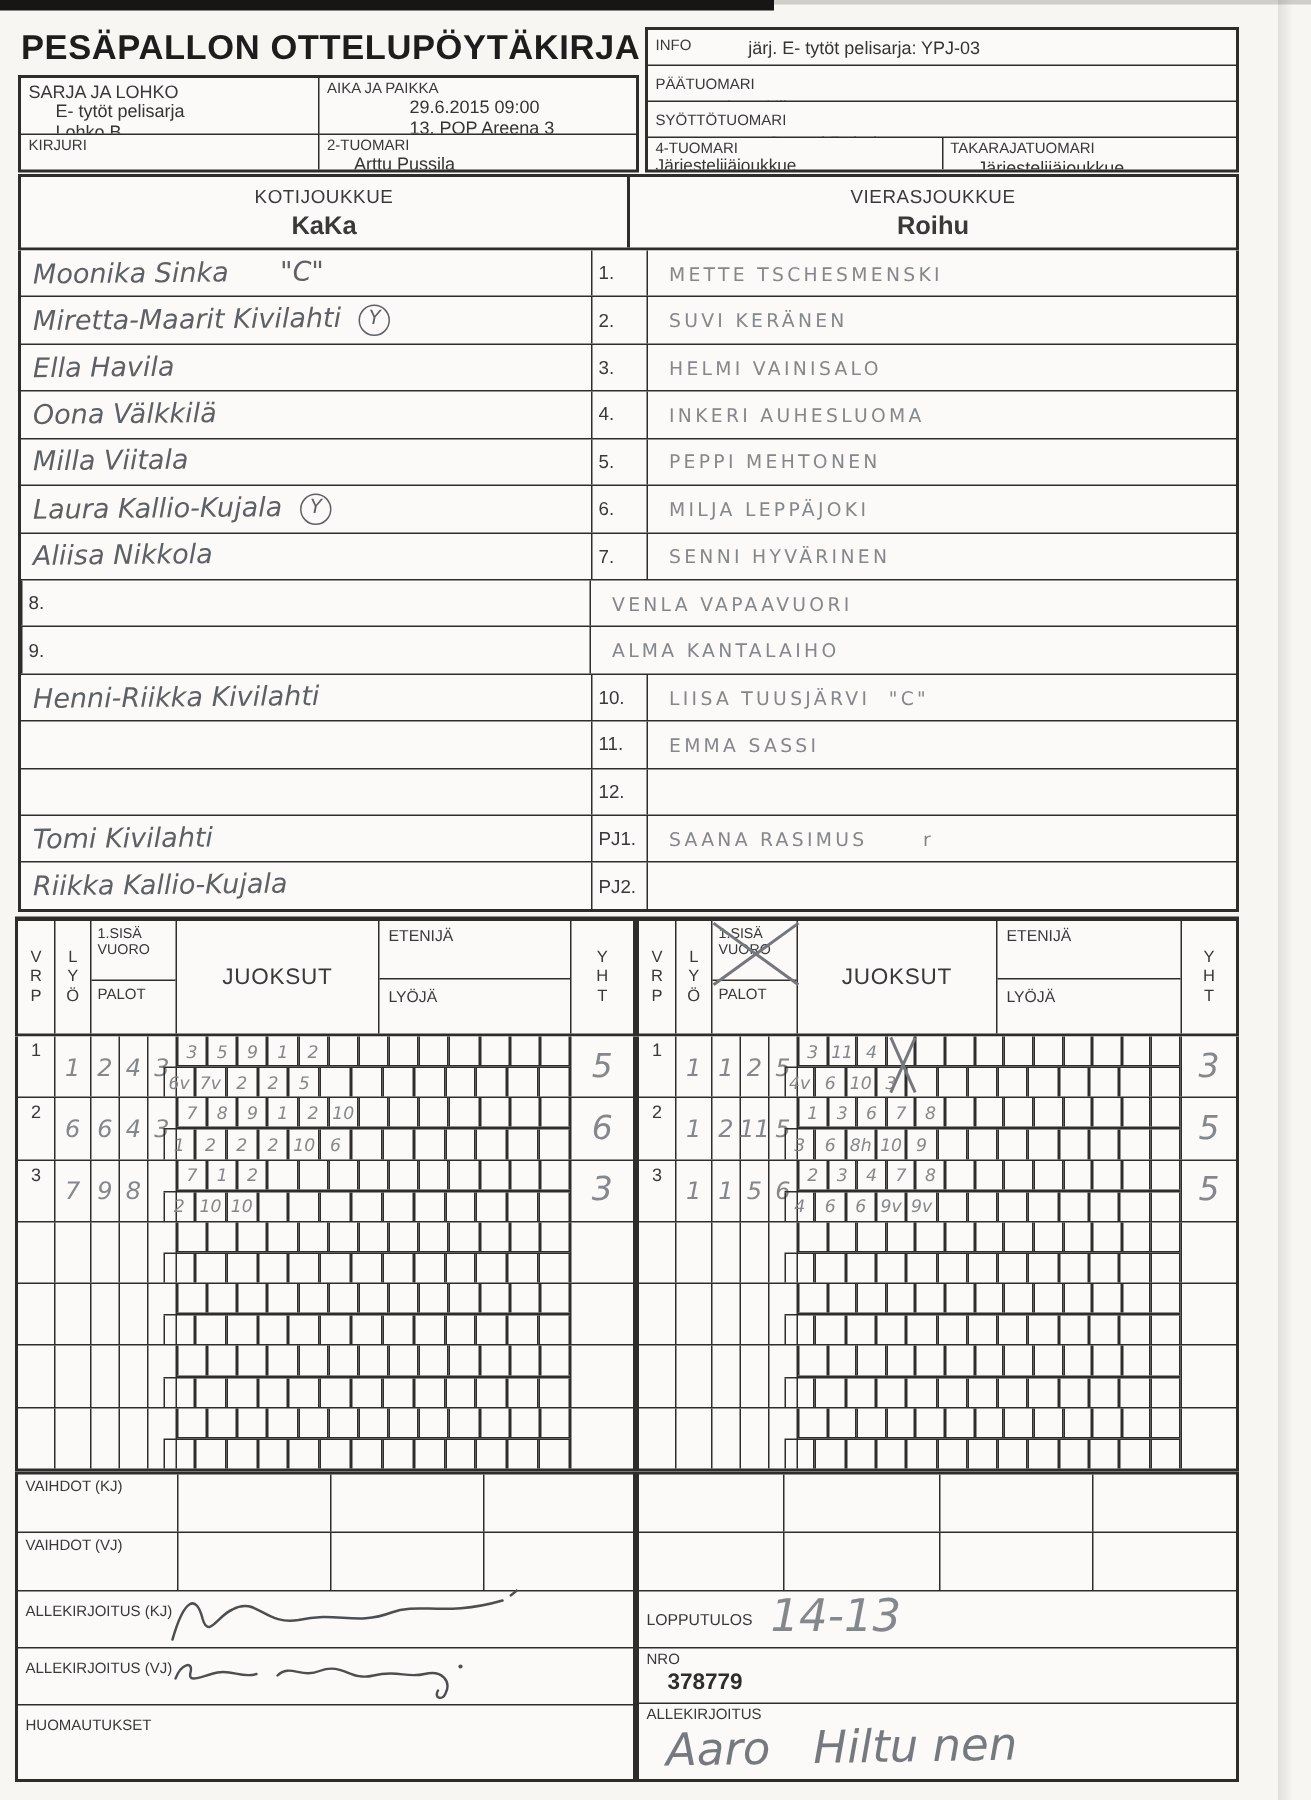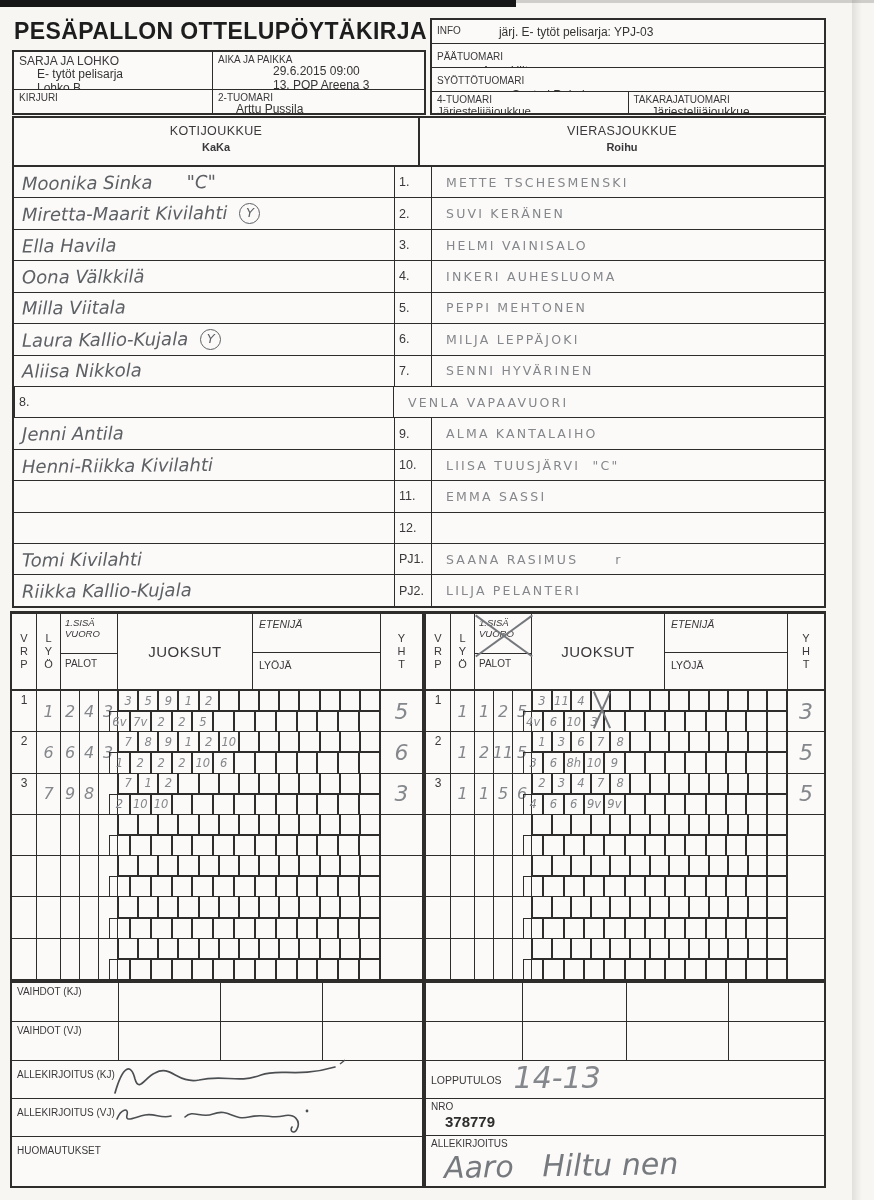--- a/index.html
+++ b/index.html
@@ -44,42 +44,42 @@
   #tr .inline .val{margin-left:38px;margin-top:3px;}
   #tr .half{box-sizing:border-box;flex:1;padding:2px 0 0 5px;}
   #tr .half:first-child{border-right:1.5px solid var(--ln);}
   #tr .valind{padding-left:18px;}
 
   
   #teams{left:12px;top:116px;width:814px;height:51px;display:flex;}
   #teams .half{flex:1;box-sizing:border-box;text-align:center;padding-top:6px;}
   #teams .half:first-child{border-right:2px solid var(--ln);}
   #teams .tlabel{font-size:12.5px;letter-spacing:.4px;}
-  #teams .tname{font-size:11px;font-weight:bold;margin-top:3px;}
+  #teams .tname{font-size:17px;font-weight:bold;margin-top:3px;}
 
   
   #roster{left:12px;top:167px;width:814px;height:441px;display:flex;flex-direction:column;border-top:none;}
   .roster-row{flex:1;display:grid;grid-template-columns:380px 38px 1fr;border-bottom:1.5px solid var(--ln);min-height:0;}
   .roster-row:last-child{border-bottom:none;}
   .rcell{box-sizing:border-box;overflow:visible;display:flex;align-items:center;}
   .rnum{border-left:1.5px solid var(--ln);border-right:1.5px solid var(--ln);font-size:12.5px;padding-left:4px;align-items:center;}
   .hname{font-family:"DejaVu Sans",sans-serif;font-style:italic;font-size:18px;color:var(--pencil-dark);padding-left:8px;white-space:pre;transform:rotate(-.6deg);}
   .aname{font-family:"DejaVu Sans",sans-serif;font-size:12.5px;letter-spacing:2.2px;color:var(--pencil);padding-left:14px;white-space:pre;}
   .badge{display:inline-block;box-sizing:border-box;width:21px;height:21px;border:1.6px solid var(--pencil-dark);border-radius:50%;text-align:center;line-height:18px;font-size:13px;margin-left:12px;flex:none;}
 
   
   .shdr{display:grid;height:80px;}
   #shdr-l{left:10px;top:611px;width:414px;border-top:3px solid var(--ln);grid-template-columns:25px 24px 57px 135px 1fr 41px;}
   #shdr-r{left:424px;top:611px;width:402px;border-top:3px solid var(--ln);border-left:2.5px solid var(--ln);grid-template-columns:25px 24px 57px 133px 1fr 36px;}
   .shdr .hc{box-sizing:border-box;border-right:1.5px solid var(--ln);position:relative;}
   .shdr .hc:last-child{border-right:none;}
   .vert{display:flex;align-items:center;justify-content:center;font-size:11px;line-height:12px;}
   .vert span{writing-mode:vertical-rl;text-orientation:upright;letter-spacing:1px;}
   .split{display:flex;flex-direction:column;}
-  .split .top{flex:1.15;border-bottom:1.5px solid var(--ln);padding:3px 0 0 4px;font-size:9.5px;line-height:11px;position:relative;font-style:italic;}
+  .split .top{flex:1.15;border-bottom:1.5px solid var(--ln);padding:3px 0 0 4px;font-size:9.5px;line-height:11px;position:relative;}
   .split .bot{flex:1;padding:4px 0 0 4px;font-size:10px;}
   .jlabel{display:flex;align-items:center;justify-content:center;font-size:15px;letter-spacing:.5px;}
   .elabel .top{padding:4px 0 0 6px;font-size:10.5px;line-height:12px;}
   .elabel .bot{padding:6px 0 0 6px;font-size:10.5px;}
   .xmark::before,.xmark::after{content:"";position:absolute;left:-6px;top:21px;width:70px;height:1.8px;background:#74777b;}
   .xmark::before{transform:rotate(36deg);}
   .xmark::after{transform:rotate(-36deg);}
 
   
   .srows{display:flex;flex-direction:column;border-top:none;height:290px;}
@@ -258,23 +258,20 @@
         <span class="aname">SENNI HYVÄRINEN</span>
       </div>
     </div>
     <div class="roster-row">
       <div class="rcell rnum">8.</div>
       <div class="rcell">
         <span class="aname">VENLA VAPAAVUORI</span>
       </div>
     </div>
     <div class="roster-row">
-      <div class="rcell">
-        <span class="hname">Jenni Antila</span>
-      </div>
       <div class="rcell rnum">9.</div>
       <div class="rcell">
         <span class="aname">ALMA KANTALAIHO</span>
       </div>
     </div>
     <div class="roster-row">
       <div class="rcell">
         <span class="hname">Henni-Riikka Kivilahti</span>
       </div>
       <div class="rcell rnum">10.</div>
@@ -307,23 +304,20 @@
       <div class="rcell rnum">PJ1.</div>
       <div class="rcell">
         <span class="aname">SAANA RASIMUS      r</span>
       </div>
     </div>
     <div class="roster-row">
       <div class="rcell">
         <span class="hname">Riikka Kallio-Kujala</span>
       </div>
       <div class="rcell rnum">PJ2.</div>
-      <div class="rcell">
-        <span class="aname">LILJA PELANTERI</span>
-      </div>
     </div>
   </div>
 
 <div class="sect shdr" id="shdr-l">
   <div class="hc vert">
       <span>VRP</span>
     </div>
   <div class="hc vert">
       <span>LYÖ</span>
     </div>

